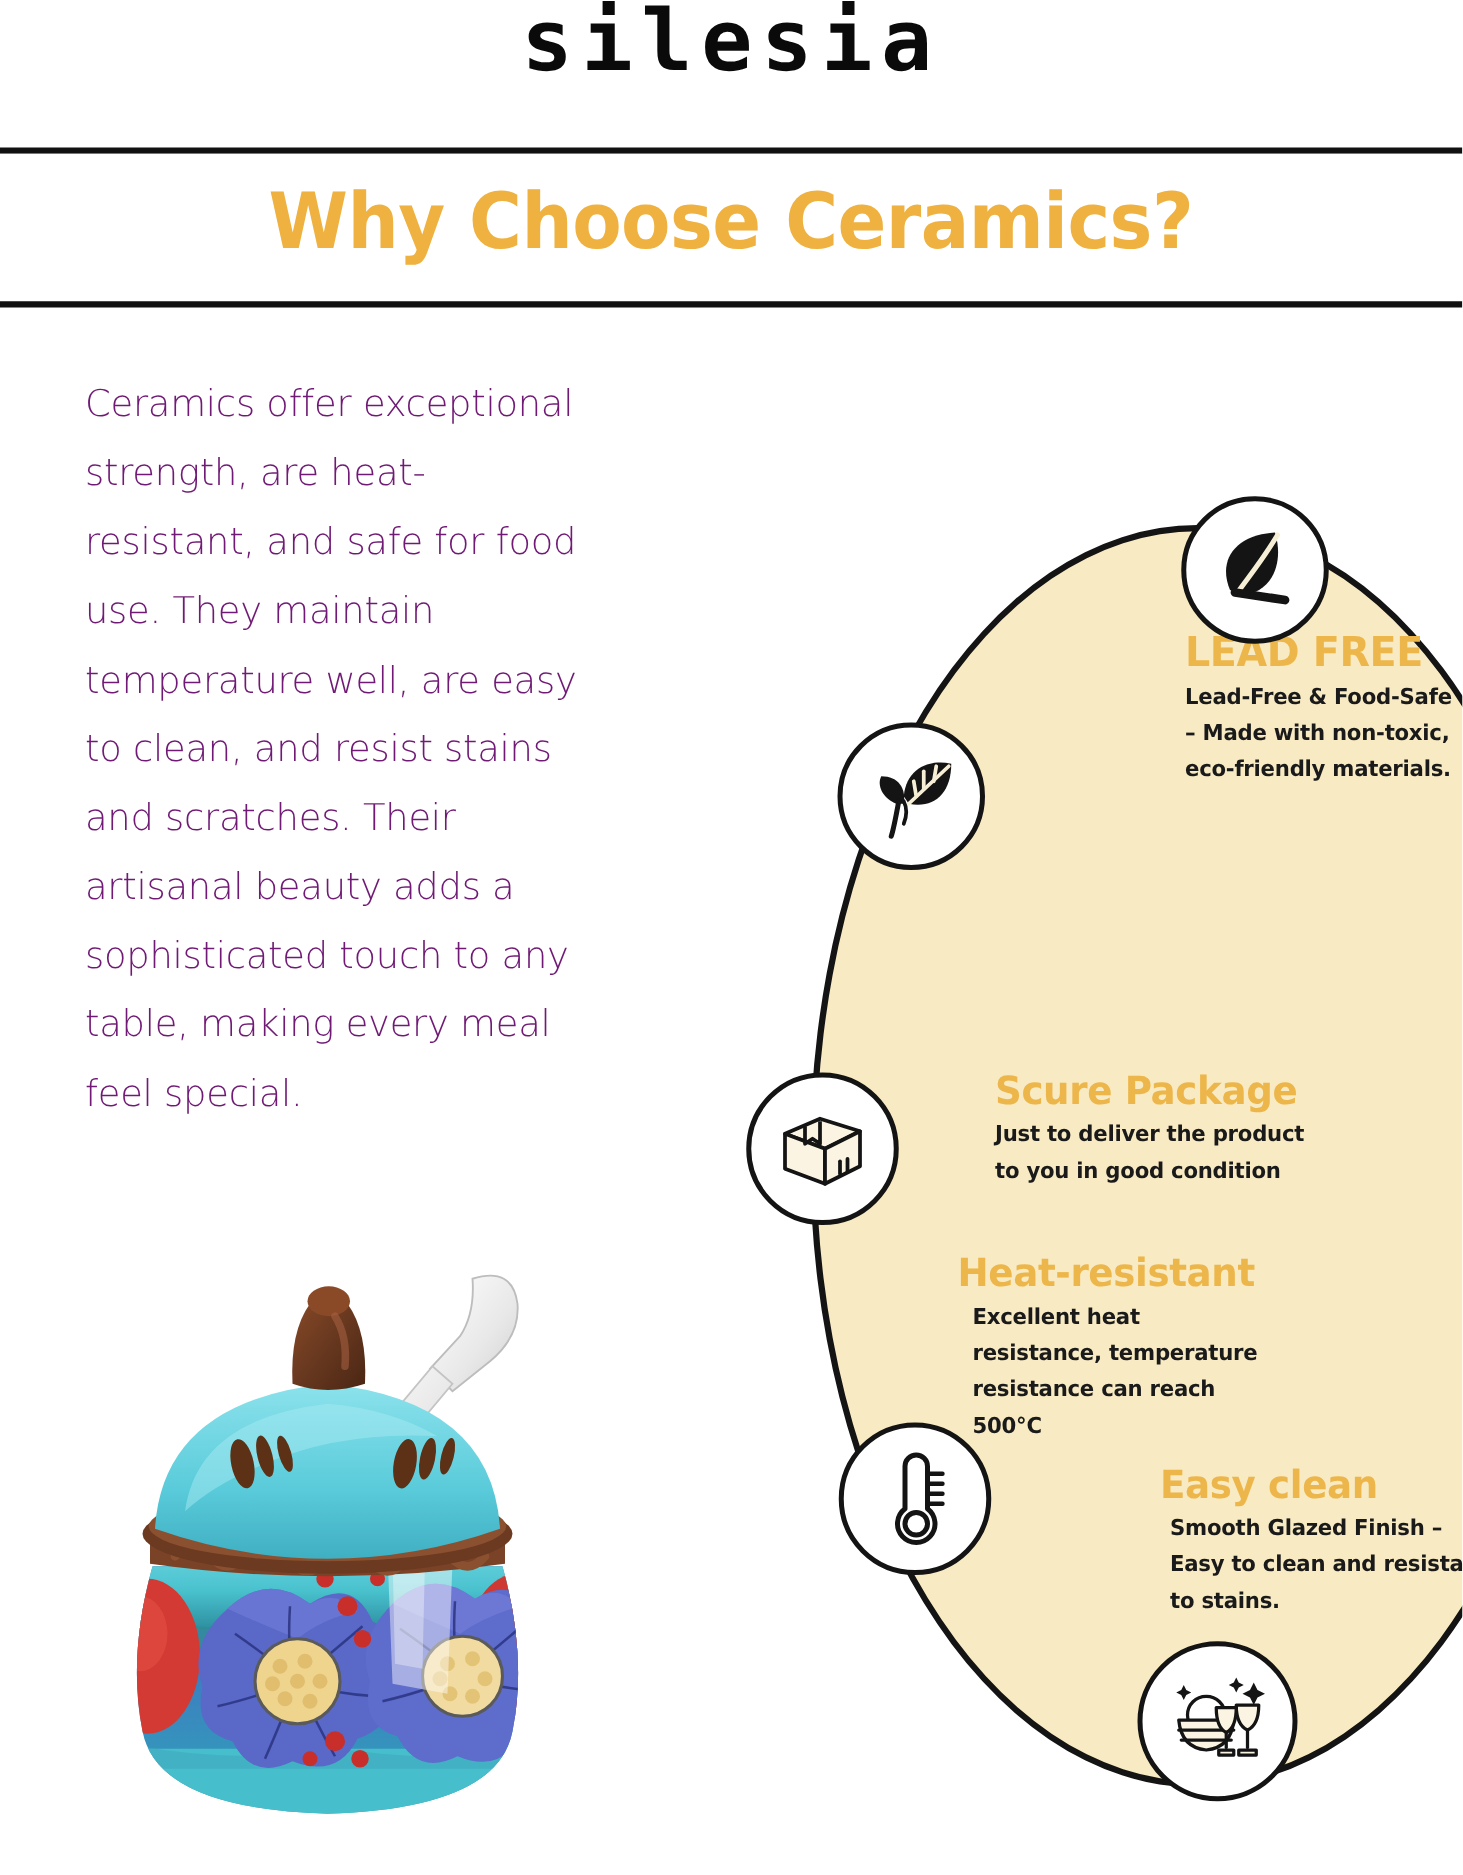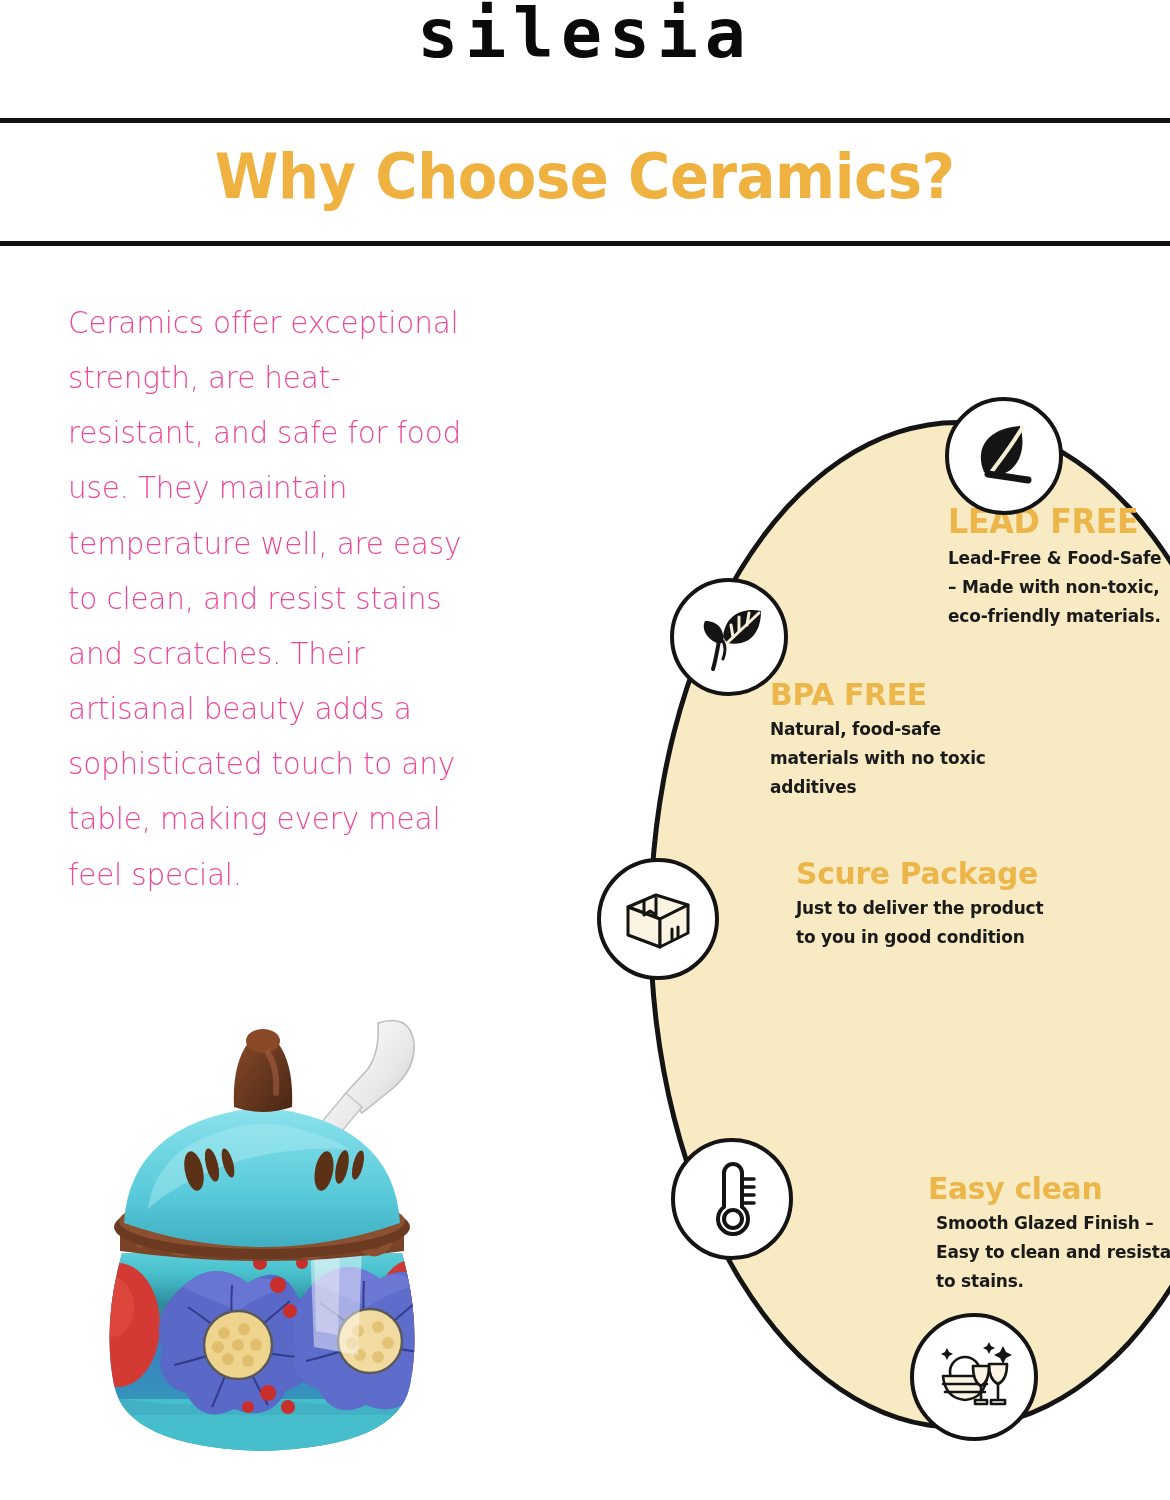--- a/index.html
+++ b/index.html
@@ -67,21 +67,21 @@
 
   
   #description {
     position: absolute;
     left: 68px; top: 296px;
     width: 400px;
     font-family: "DejaVu Sans", sans-serif;
     font-weight: 300;
     font-size: 29.5px;
     line-height: 1.87;
-    color: #ec4899;
+    color: #701a75;
     letter-spacing: -0.2px;
   }
 
   
   #product-photo {
     position: absolute;
     left: 62px;
     top: 995px;
     width: 400px;
     height: 480px;
@@ -358,28 +358,20 @@
         <path d="M38,46 L70,16"></path>
         <path d="M50,34 L50,20"></path>
         <path d="M58,28 L60,16"></path>
         <path d="M44,40 L42,28"></path>
       </g>
       <path d="M28,46 C18,42 12,32 16,24 C30,24 36,34 34,46 Z" fill="#141414"></path>
       <path d="M30,44 Q26,66 24,72" stroke="#141414" stroke-width="4" fill="none" stroke-linecap="round"></path>
       <path d="M34,44 Q38,52 34,62" stroke="#141414" stroke-width="3" fill="none" stroke-linecap="round"></path>
     </svg>
   </div>
-  <div class="benefit" id="benefit-bpa-free">
-    <div class="benefit-title">BPA FREE</div>
-    <div class="benefit-body">
-      <div>Natural, food-safe</div>
-      <div>materials with no toxic</div>
-      <div>additives</div>
-    </div>
-  </div>
 
   <div class="icon-bubble" id="bubble-box">
     <svg width="84" height="84" viewBox="0 0 84 84">
       <g fill="#FBF4E2" stroke="#141414" stroke-width="3" stroke-linejoin="round">
         <path d="M12,30 L40,18 L72,28 L44,42 Z"></path>
         <path d="M12,30 L44,42 L44,70 L12,58 Z"></path>
         <path d="M72,28 L44,42 L44,70 L72,56 Z"></path>
       </g>
       <path d="M28,24 L28,38 L34,34 L40,38 L40,20" fill="none" stroke="#141414" stroke-width="3" stroke-linejoin="round"></path>
       <g stroke="#141414" stroke-width="3" stroke-linecap="round">
@@ -401,20 +393,29 @@
       <path d="M34,16 a9,9 0 0 1 18,0 L52,50 a15,15 0 1 1 -18,0 Z" fill="none" stroke="#141414" stroke-width="4" stroke-linejoin="round"></path>
       <circle cx="43" cy="62" r="9" fill="none" stroke="#141414" stroke-width="4"></circle>
       <g stroke="#141414" stroke-width="3.5" stroke-linecap="round">
         <path d="M52,22 L64,22"></path>
         <path d="M52,30 L64,30"></path>
         <path d="M52,38 L64,38"></path>
         <path d="M52,46 L64,46"></path>
       </g>
     </svg>
   </div>
+  <div class="benefit" id="benefit-heat-resistant">
+    <div class="benefit-title">Heat-resistant</div>
+    <div class="benefit-body">
+      <div>Excellent heat</div>
+      <div>resistance, temperature</div>
+      <div>resistance can reach</div>
+      <div>500°C</div>
+    </div>
+  </div>
 
   <div class="icon-bubble" id="bubble-dishes">
     <svg width="90" height="90" viewBox="0 0 90 90">
       <g fill="none" stroke="#141414" stroke-width="2.6" stroke-linejoin="round" stroke-linecap="round">
 
         <circle cx="36" cy="40" r="15"></circle>
 
         <path d="M14,44 L58,44 Q56,66 36,68 Q16,66 14,44 Z" fill="#FBF4E2"></path>
         <path d="M14,52 L58,52"></path>
         <path d="M16,60 L56,60"></path>

